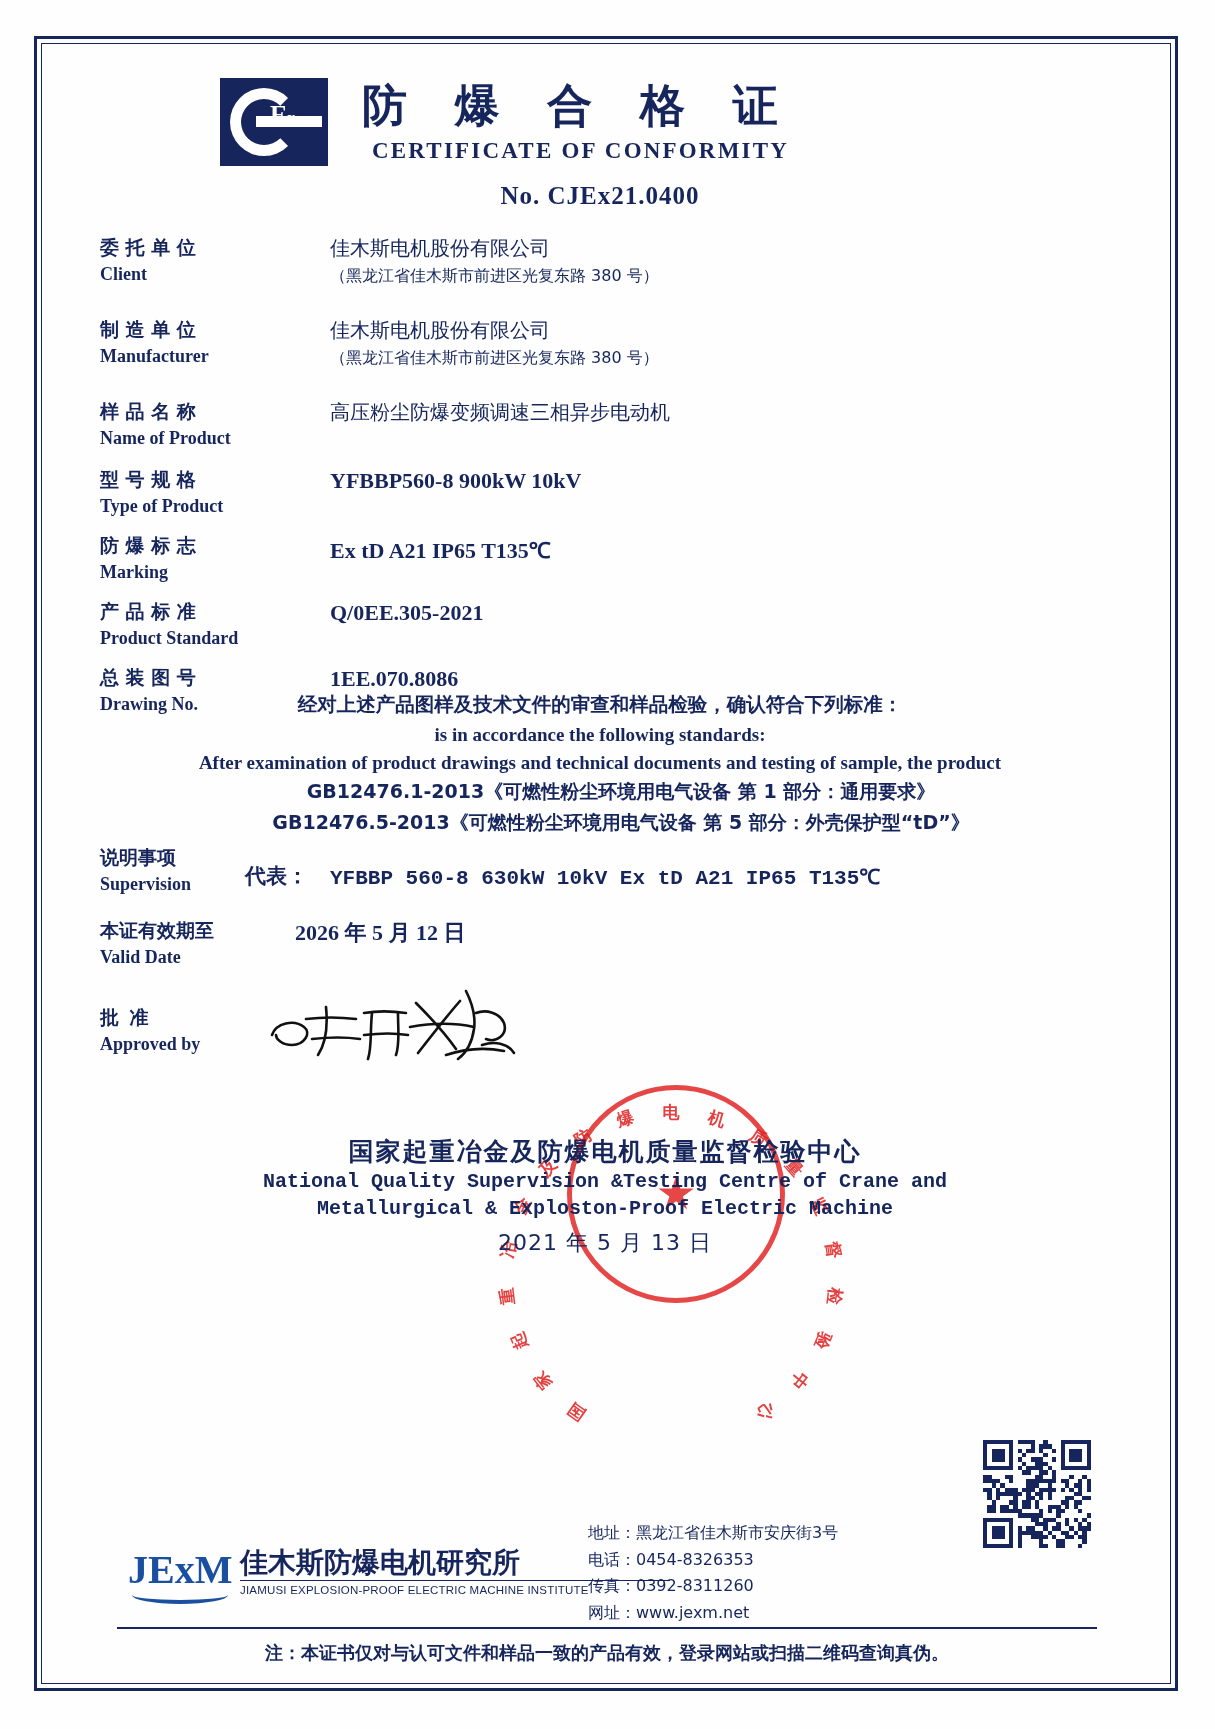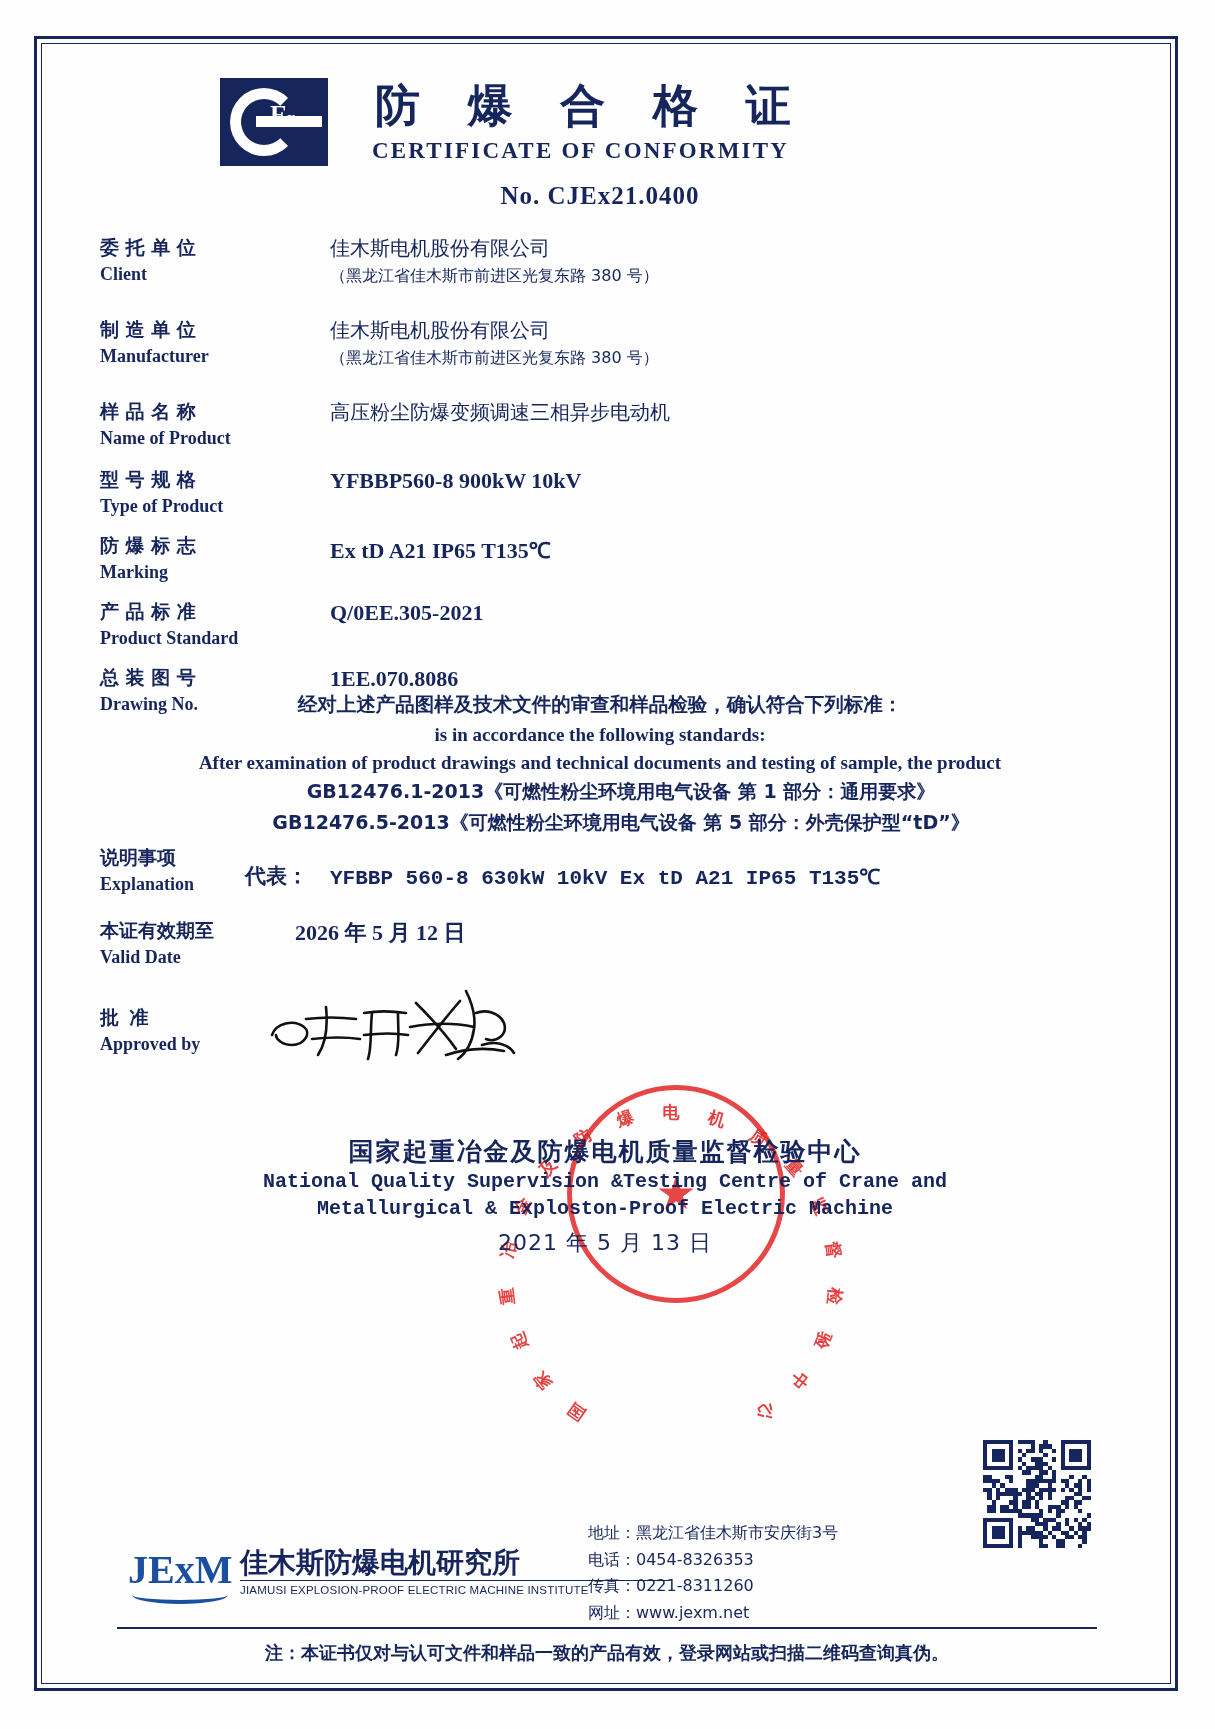--- a/index.html
+++ b/index.html
@@ -80,21 +80,21 @@
     font-family: "Liberation Serif", serif;
     font-weight: bold;
     font-size: 26px;
     letter-spacing: 0px;
   }
   .logo-ex .ex-text .sub {
     font-size: 16px;
   }
   .title-cn {
     position: absolute;
-    left: 285px; top: 6px;
+    left: 272px; top: 6px;
     font-family: "DejaVu Sans", sans-serif;
     font-weight: bold;
     font-size: 45px;
     letter-spacing: 16px;
     color: #16265c;
     white-space: nowrap;
   }
   .title-en {
     position: absolute;
     left: 282px; top: 68px;
@@ -479,21 +479,21 @@
   <div class="statement">
     <div class="st-cn">经对上述产品图样及技术文件的审查和样品检验，确认符合下列标准：</div>
     <div class="st-en">is in accordance the following standards:</div>
     <div class="st-en">After examination of product drawings and technical documents and testing of sample, the product</div>
     <div class="std-line">GB12476.1-2013《可燃性粉尘环境用电气设备    第 1 部分：通用要求》</div>
     <div class="std-line">GB12476.5-2013《可燃性粉尘环境用电气设备    第 5 部分：外壳保护型“tD”》</div>
   </div>
 
   <div class="explanation">
     <div class="lbl-cn">说明事项</div>
-    <div class="lbl-en">Explanation</div>
+    <div class="lbl-en">Supervision</div>
     <div class="exp-val">代表：</div>
     <div class="exp-val" style="left:230px;">YFBBP 560-8    630kW    10kV      Ex tD A21 IP65 T135℃</div>
   </div>
 
   <div class="valid">
     <div class="lbl-cn">本证有效期至</div>
     <div class="lbl-en">Valid Date</div>
     <div class="val-serif">2026 年 5 月 12 日</div>
   </div>
 
@@ -873,20 +873,20 @@
     <div class="fl-mark">JExM</div>
     <div class="fl-swoosh"></div>
     <div class="fl-rule"></div>
     <div class="fl-cn">佳木斯防爆电机研究所</div>
     <div class="fl-en">JIAMUSI EXPLOSION-PROOF ELECTRIC MACHINE INSTITUTE</div>
   </div>
 
   <div class="contact">
     <div>地址：黑龙江省佳木斯市安庆街3号</div>
     <div>电话：0454-8326353</div>
-    <div>传真：0221-8311260</div>
+    <div>传真：0392-8311260</div>
     <div>网址：www.jexm.net</div>
   </div>
 
   <div class="footer-rule"></div>
   <div class="note">注：本证书仅对与认可文件和样品一致的产品有效，登录网站或扫描二维码查询真伪。</div>
 
 </div>
 
 </body></html>

